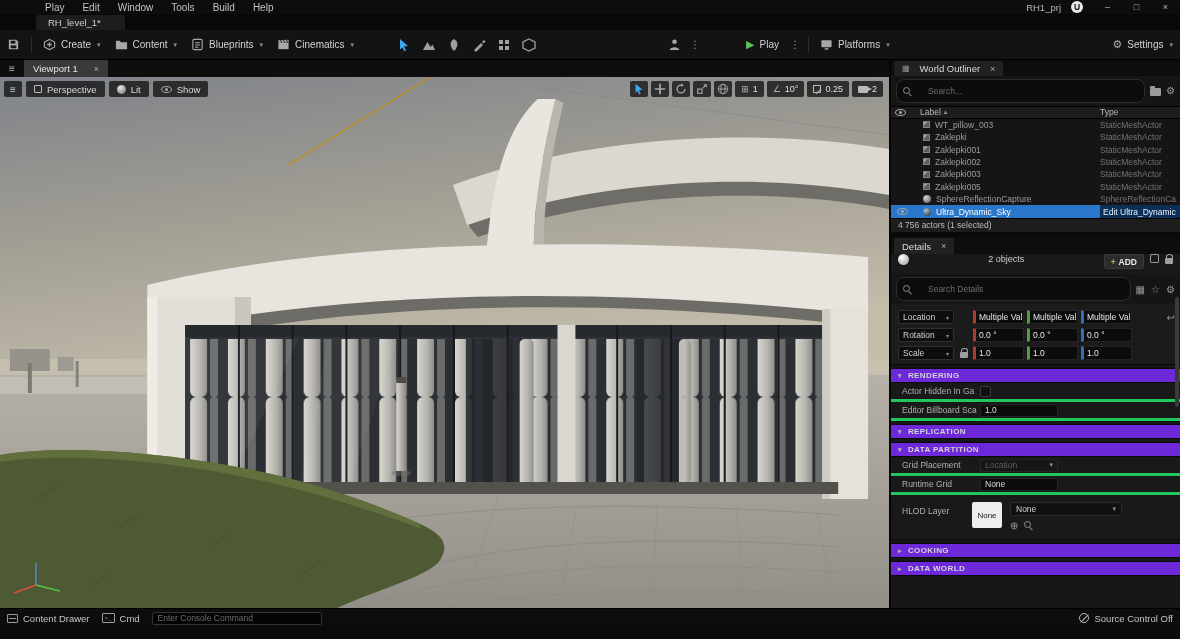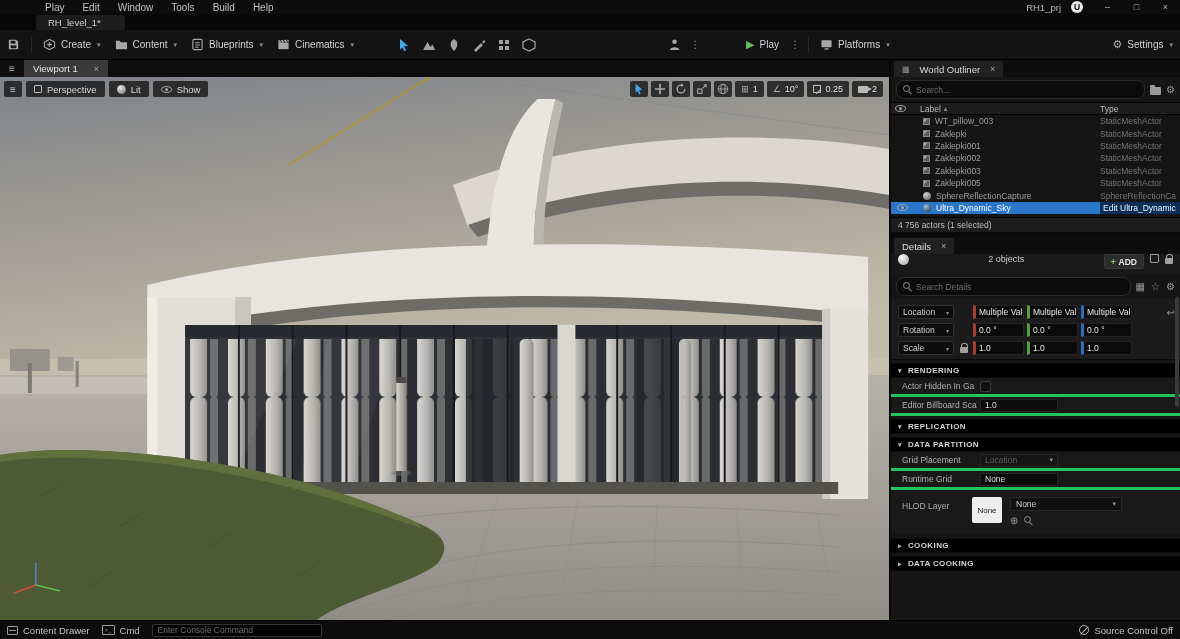--- a/index.html
+++ b/index.html
@@ -58,21 +58,21 @@
   .ic-scsnap::after{content:"";position:absolute;left:1px;top:5px;width:7px;height:1px;background:#b9b9b9;transform:rotate(-45deg)}
 
   
   .right{flex:1;display:flex;flex-direction:column;background:#0a0a0a}
   .panel-tabbar{height:17px;background:#0d0d0d;display:flex;align-items:stretch;padding-left:3px}
   .panel-tab{background:#212121;display:flex;align-items:center;gap:10px;padding:0 8px;font-size:9.5px;color:#dadada;border-radius:2px 2px 0 0;margin-top:1px}
   .ptab-icon{font-size:8px;color:#9a9a9a}
 
   .outliner{height:172px;display:flex;flex-direction:column;background:#151515}
   .row-search{display:flex;align-items:center;gap:5px;padding:3px 5px;background:#151515}
-  .search-box{flex:1;height:19px;background:#0c0c0c;border:1px solid #2c2c2c;border-radius:8px;display:flex;align-items:center;padding:0 6px;gap:4px}
+  .search-box{flex:1;height:24px;background:#0c0c0c;border:1px solid #2c2c2c;border-radius:8px;display:flex;align-items:center;padding:0 6px;gap:16px}
   .search-box input{flex:1;background:none;border:none;outline:none;font-size:8.5px;color:#bdbdbd;font-family:inherit;min-width:0}
   .search-box input::placeholder{color:#6e6e6e}
   .ic-mag{display:inline-block;width:9px;height:9px;position:relative;flex-shrink:0}
   .ic-mag::before{content:"";position:absolute;left:0;top:0;width:5px;height:5px;border:1.2px solid #8f8f8f;border-radius:50%}
   .ic-mag::after{content:"";position:absolute;left:6px;top:6px;width:3.5px;height:1.2px;background:#8f8f8f;transform:rotate(45deg);transform-origin:0 0}
   .ic-folder{width:11px;height:8px;background:#9a9a9a;border-radius:1px;position:relative;margin-top:2px}
   .ic-folder::before{content:"";position:absolute;top:-2px;left:0;width:5px;height:2px;background:#9a9a9a;border-radius:1px 1px 0 0}
   .small-gear{color:#9a9a9a;font-size:10px;line-height:1}
 
   .outl-head{height:13px;display:flex;align-items:center;background:#1d1d1d;border-top:1px solid #000;border-bottom:1px solid #000;font-size:8.5px;color:#b8b8b8;padding-left:4px}
@@ -114,38 +114,38 @@
   .xrow{display:flex;align-items:center;gap:3px;margin-bottom:4px}
   .xdrop{width:56px;height:14px;background:#0d0d0d;border:1px solid #303030;border-radius:2px;display:flex;align-items:center;justify-content:space-between;padding:0 4px;font-size:8.5px;color:#d2d2d2;flex-shrink:0}
   .xdrop .tb-caret{font-size:6px}
   .lockcol{width:13px;display:flex;align-items:center;justify-content:center;flex-shrink:0}
   .xfield{width:51px;height:14px;background:#0b0b0b;border:1px solid #242424;display:flex;align-items:center;padding:0 3px;font-size:8.5px;color:#e5e5e5;white-space:nowrap;overflow:hidden}
   .xf-x{border-left:3px solid var(--ax-x,#b03a2e)}
   .xf-y{border-left:3px solid var(--ax-y,#52a035)}
   .xf-z{border-left:3px solid var(--ax-z,#2f6fba)}
   .xreset{position:absolute;right:5px;top:9px;color:#9a9a9a;font-size:10px;line-height:1}
 
-  .sect{height:15px;background:#000000;border-top:1px solid #0a0a0a;border-bottom:1px solid #0a0a0a;display:flex;align-items:center;gap:6px;padding:0 7px;font-size:8px;font-weight:bold;color:#d4d4d4;letter-spacing:.4px;margin-top:3px}
+  .sect{height:15px;background:#6d28d9;border-top:1px solid #0a0a0a;border-bottom:1px solid #0a0a0a;display:flex;align-items:center;gap:6px;padding:0 7px;font-size:8px;font-weight:bold;color:#d4d4d4;letter-spacing:.4px;margin-top:3px}
   .chev{font-size:7px;color:#b2b2b2}
   .prow{height:19px;display:flex;align-items:center;padding-left:11px;border-bottom:3px solid #22c55e;background:#191919;font-size:8.5px;color:#b0b0b0}
   .pname{width:78px;white-space:nowrap;overflow:hidden;flex-shrink:0}
   .cb{width:11px;height:11px;background:#101010;border:1px solid #3c3c3c;border-radius:2px;display:flex;align-items:center;justify-content:center;font-size:8px;color:#d8d8d8}
   .pfield{width:78px;height:13px;background:#0b0b0b;border:1px solid #262626;display:flex;align-items:center;padding:0 4px;color:#dddddd}
   .pdrop-dis{width:78px;height:13px;background:#161616;border:1px solid #262626;color:#5e5e5e;display:flex;align-items:center;justify-content:space-between;padding:0 4px}
   .hlod-block{display:flex;padding:7px 6px 8px 11px;gap:8px;background:#191919;border-bottom:1px solid #101010;font-size:8.5px;color:#b0b0b0}
   .hlod-label{width:62px;padding-top:4px;flex-shrink:0}
   .none-chip{width:30px;height:26px;background:#ededed;color:#1c1c1c;border-radius:2px;display:flex;align-items:center;justify-content:center;font-size:8px;flex-shrink:0}
   .hlod-col{display:flex;flex-direction:column;gap:4px}
   .hdrop{width:112px;height:14px;background:#101010;border:1px solid #2a2a2a;border-radius:2px;display:flex;align-items:center;justify-content:space-between;padding:0 5px;color:#d0d0d0}
   .hlod-icons{display:flex;align-items:center;gap:6px;color:#9a9a9a;font-size:10px}
   .det-fill{flex:1;background:#161616}
   .vscroll{position:absolute;right:1px;top:60px;width:4px;height:110px;background:#3a3a3a;border-radius:2px}
 
   
-  .statusbar{position:absolute;left:0;right:0;bottom:0;height:19px;background:#0d0d0d;border-top:1px solid #000;display:flex;align-items:center;font-size:9.5px;color:#c5c5c5;padding:0 7px;gap:12px}
+  .statusbar{position:absolute;left:0;right:0;bottom:12px;height:19px;background:#0d0d0d;border-top:1px solid #000;display:flex;align-items:center;font-size:9.5px;color:#c5c5c5;padding:0 7px;gap:12px}
   .sb-item{display:flex;align-items:center;gap:5px}
   .ic-drawer{width:11px;height:9px;border:1px solid #9a9a9a;border-radius:1px;position:relative}
   .ic-drawer::after{content:"";position:absolute;left:1px;right:1px;top:3px;height:1px;background:#9a9a9a}
   .ic-cmd{width:13px;height:10px;border:1px solid #9a9a9a;border-radius:1px;font-size:6px;display:flex;align-items:center;justify-content:center;color:#9a9a9a;font-family:"Liberation Mono",monospace}
   .console-input{width:170px;height:13px;background:#040404;border:1px solid #343434;border-radius:2px;font-size:8.5px;color:#7d8a7d;padding:0 5px;outline:none;font-family:inherit}
   .console-input::placeholder{color:#677067}
   .ic-sc{width:10px;height:10px;border:1px solid #b5b5b5;border-radius:50%;position:relative}
   .ic-sc::after{content:"";position:absolute;left:-1px;top:4px;width:11px;height:1px;background:#b5b5b5;transform:rotate(-45deg)}
 </style>
 </head>
@@ -672,21 +672,21 @@
             </div>
           </div>
         </div>
 
         <div class="sect">
           <span class="chev">▸</span>
             <span>COOKING</span>
         </div>
         <div class="sect">
           <span class="chev">▸</span>
-            <span>DATA COOKING</span>
+            <span>DATA WORLD</span>
         </div>
 
         <div class="det-fill"></div>
         <div class="vscroll"></div>
       </div>
     </div>
   </div>
 
   <div class="statusbar">
     <div class="sb-item">

